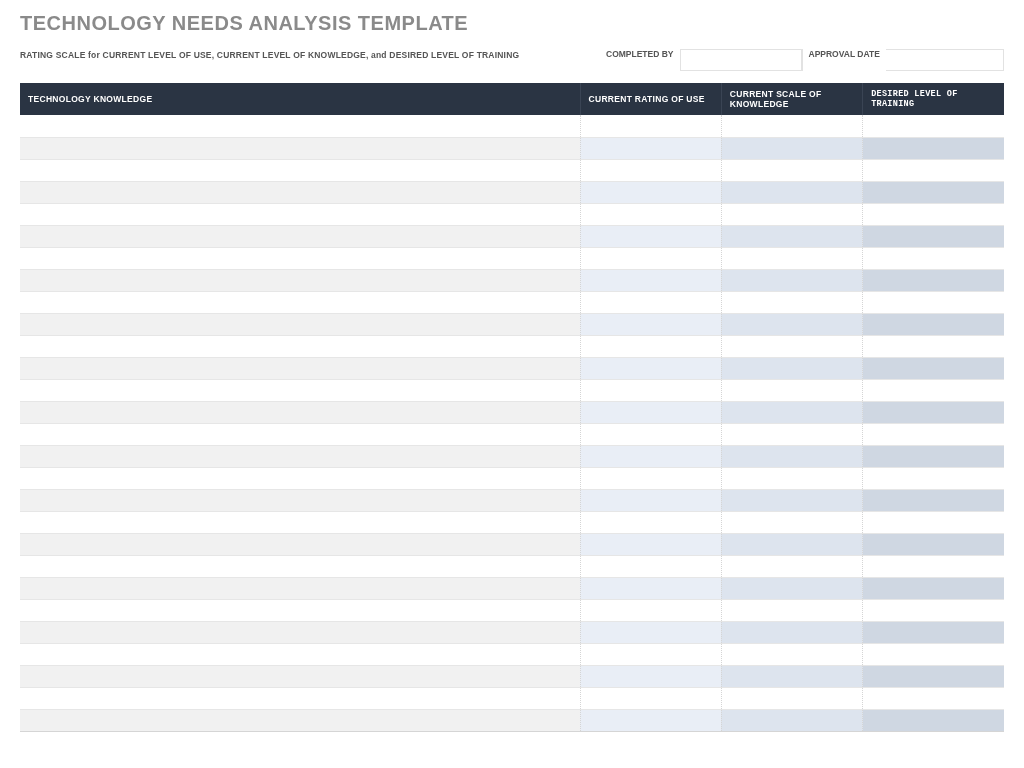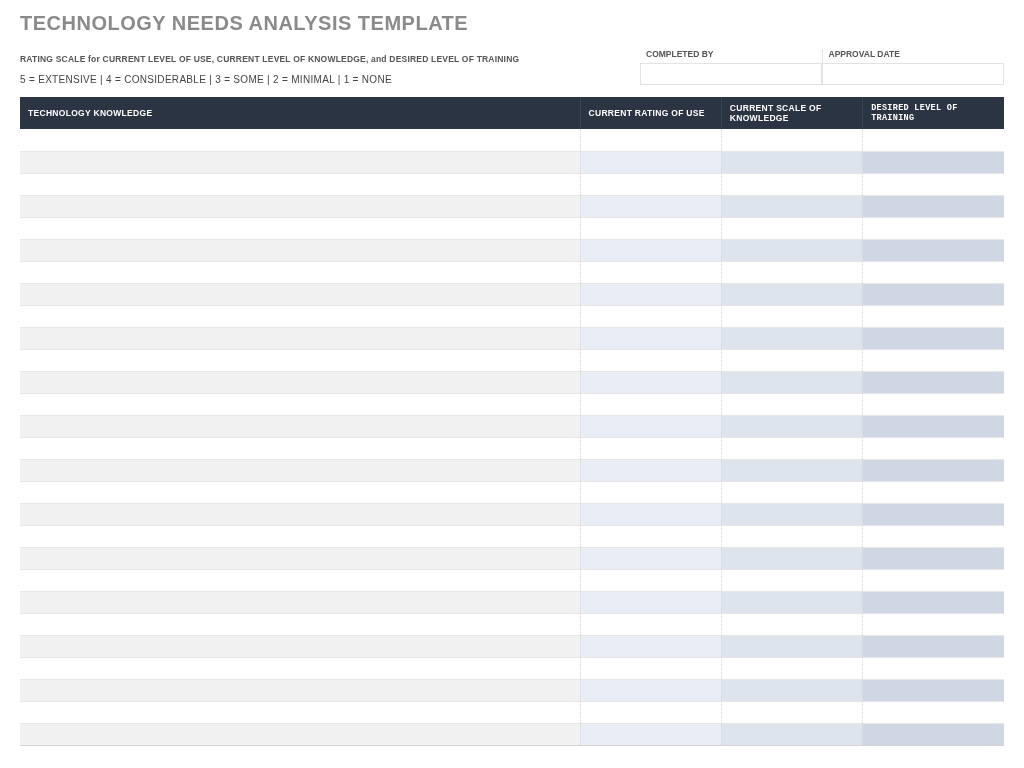--- a/index.html
+++ b/index.html
@@ -15,23 +15,22 @@
   }
   .title {
     font-size: 20px;
     font-weight: 700;
     letter-spacing: 0.5px;
     color: #8a8a8a;
     margin: 0 0 14px 0;
   }
   .meta-row {
     display: flex;
-    align-items: flex-end;
+    align-items: center;
     margin-bottom: 6px;
-    gap: 40px;
   }
   .meta-left {
     flex: 0 0 580px;
   }
   .rating-heading {
     font-size: 8.5px;
     font-weight: 700;
     color: #555;
     letter-spacing: 0.2px;
     margin-bottom: 10px;
@@ -42,21 +41,21 @@
     letter-spacing: 0.3px;
   }
   .meta-right {
     flex: 1;
     display: flex;
     gap: 0;
   }
   .meta-field {
     flex: 1;
     display: flex;
-    flex-direction: column;
+    flex-direction: row;
     border-left: 1px solid #e2e2e2;
   }
   .meta-field:first-child { border-left: none; }
   .meta-label {
     font-size: 8.5px;
     font-weight: 700;
     color: #555;
     padding: 0 6px 4px 6px;
     white-space: nowrap;
   }
@@ -127,21 +126,20 @@
 </head>
 <body>
 
 <div class="page">
 
   <h1 class="title">TECHNOLOGY NEEDS ANALYSIS TEMPLATE</h1>
 
   <div class="meta-row">
     <div class="meta-left">
       <div class="rating-heading">RATING SCALE for CURRENT LEVEL OF USE, CURRENT LEVEL OF KNOWLEDGE, and DESIRED LEVEL OF TRAINING</div>
-      <div class="rating-scale">5 = EXTENSIVE   |   4 = CONSIDERABLE   |   3 = SOME   |   2 = MINIMAL   |   1 = NONE</div>
     </div>
     <div class="meta-right">
       <div class="meta-field">
         <div class="meta-label">COMPLETED BY</div>
         <input class="meta-input" value="" style="">
       </div>
       <div class="meta-field">
         <div class="meta-label">APPROVAL DATE</div>
         <input class="meta-input" value="" style="">
       </div>

